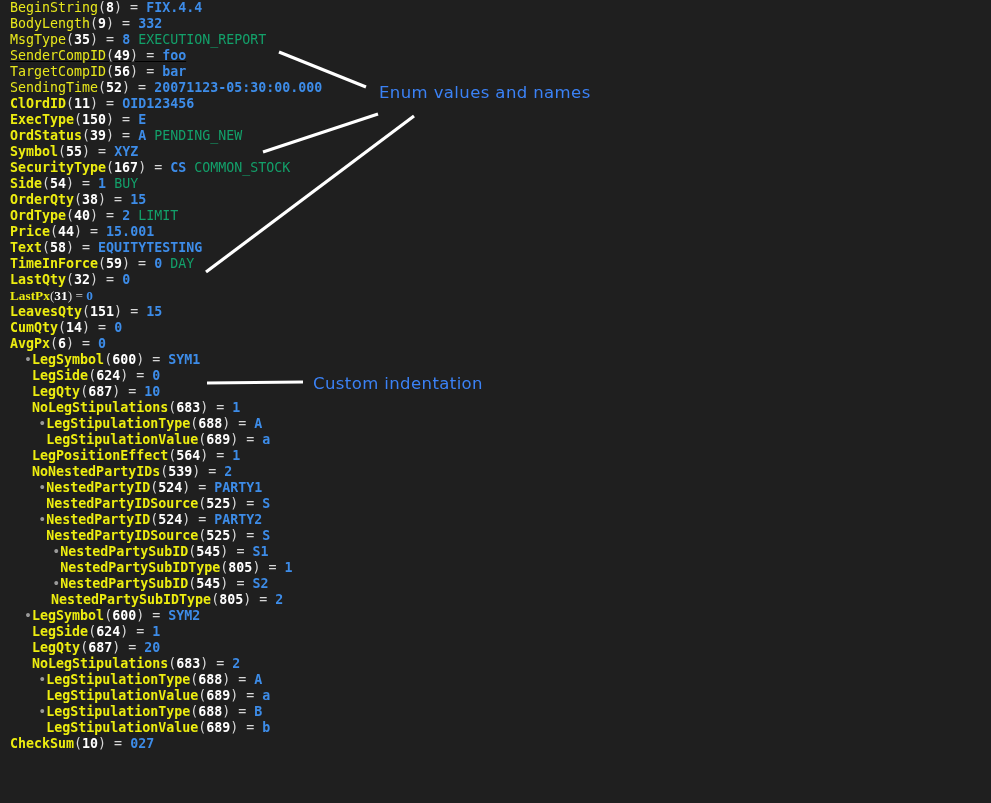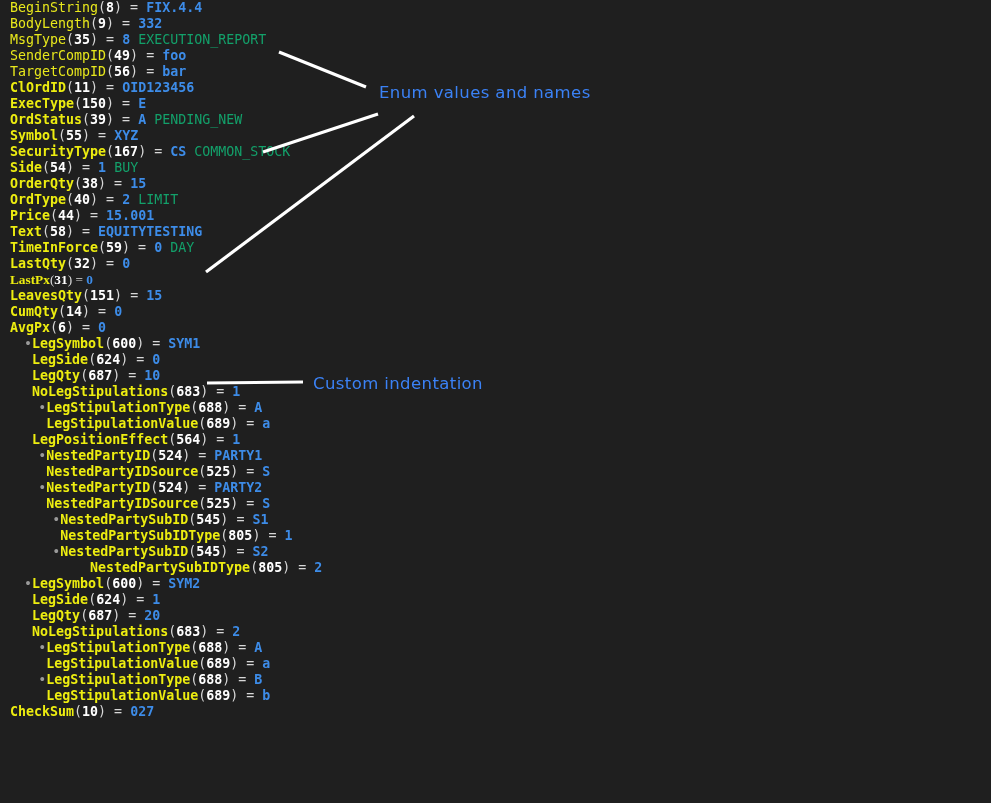--- a/index.html
+++ b/index.html
@@ -62,22 +62,23 @@
 </style>
 </head>
 <body>
 
 <div id="root">
 
   <div id="fix-listing">
       <div class="fix-line" style="top: 0px; padding-left: 10px;"><span class="seg fname">BeginString</span><span class="seg paren">(</span><span class="seg tagnum">8</span><span class="seg paren">)</span><span class="seg eq"> = </span><span class="seg val">FIX.4.4</span></div>
       <div class="fix-line" style="top: 0px; padding-left: 10px;"><span class="seg fname">BodyLength</span><span class="seg paren">(</span><span class="seg tagnum">9</span><span class="seg paren">)</span><span class="seg eq"> = </span><span class="seg val">332</span></div>
       <div class="fix-line" style="top: 0px; padding-left: 10px;"><span class="seg fname">MsgType</span><span class="seg paren">(</span><span class="seg tagnum">35</span><span class="seg paren">)</span><span class="seg eq"> = </span><span class="seg val">8</span><span class="seg eq"> </span><span class="seg enum">EXECUTION_REPORT</span></div>
-      <div class="fix-line" style="top: 0px; padding-left: 10px;"><span class="seg fname">SenderCompID</span><span class="seg paren">(</span><span class="seg tagnum">49</span><span class="seg paren">)</span><span class="seg eq"> = </span><span class="seg val">foo</span></div>
+      <div class="fix-line" style="top: 0px; padding-left: 10px; text-decoration: underline;"><span class="seg fname">SenderCompID</span><span class="seg paren">(</span><span class="seg tagnum">49</span><span class="seg paren">)</span><span class="seg eq"> = </span><span class="seg val">foo</span></div>
       <div class="fix-line" style="top: 0px; padding-left: 10px;"><span class="seg fname">TargetCompID</span><span class="seg paren">(</span><span class="seg tagnum">56</span><span class="seg paren">)</span><span class="seg eq"> = </span><span class="seg val">bar</span></div>
+      <div class="fix-line" style="top: 0px; padding-left: 10px;"><span class="seg fname">SendingTime</span><span class="seg paren">(</span><span class="seg tagnum">52</span><span class="seg paren">)</span><span class="seg eq"> = </span><span class="seg val">20071123-05:30:00.000</span></div>
       <div class="fix-line" style="top: 0px; padding-left: 10px;"><span class="seg fname bold">ClOrdID</span><span class="seg paren">(</span><span class="seg tagnum">11</span><span class="seg paren">)</span><span class="seg eq"> = </span><span class="seg val">OID123456</span></div>
       <div class="fix-line" style="top: 0px; padding-left: 10px;"><span class="seg fname bold">ExecType</span><span class="seg paren">(</span><span class="seg tagnum">150</span><span class="seg paren">)</span><span class="seg eq"> = </span><span class="seg val">E</span></div>
       <div class="fix-line" style="top: 0px; padding-left: 10px;"><span class="seg fname bold">OrdStatus</span><span class="seg paren">(</span><span class="seg tagnum">39</span><span class="seg paren">)</span><span class="seg eq"> = </span><span class="seg val">A</span><span class="seg eq"> </span><span class="seg enum">PENDING_NEW</span></div>
       <div class="fix-line" style="top: 0px; padding-left: 10px;"><span class="seg fname bold">Symbol</span><span class="seg paren">(</span><span class="seg tagnum">55</span><span class="seg paren">)</span><span class="seg eq"> = </span><span class="seg val">XYZ</span></div>
       <div class="fix-line" style="top: 0px; padding-left: 10px;"><span class="seg fname bold">SecurityType</span><span class="seg paren">(</span><span class="seg tagnum">167</span><span class="seg paren">)</span><span class="seg eq"> = </span><span class="seg val">CS</span><span class="seg eq"> </span><span class="seg enum">COMMON_STOCK</span></div>
       <div class="fix-line" style="top: 0px; padding-left: 10px;"><span class="seg fname bold">Side</span><span class="seg paren">(</span><span class="seg tagnum">54</span><span class="seg paren">)</span><span class="seg eq"> = </span><span class="seg val">1</span><span class="seg eq"> </span><span class="seg enum">BUY</span></div>
       <div class="fix-line" style="top: 0px; padding-left: 10px;"><span class="seg fname bold">OrderQty</span><span class="seg paren">(</span><span class="seg tagnum">38</span><span class="seg paren">)</span><span class="seg eq"> = </span><span class="seg val">15</span></div>
       <div class="fix-line" style="top: 0px; padding-left: 10px;"><span class="seg fname bold">OrdType</span><span class="seg paren">(</span><span class="seg tagnum">40</span><span class="seg paren">)</span><span class="seg eq"> = </span><span class="seg val">2</span><span class="seg eq"> </span><span class="seg enum">LIMIT</span></div>
       <div class="fix-line" style="top: 0px; padding-left: 10px;"><span class="seg fname bold">Price</span><span class="seg paren">(</span><span class="seg tagnum">44</span><span class="seg paren">)</span><span class="seg eq"> = </span><span class="seg val">15.001</span></div>
       <div class="fix-line" style="top: 0px; padding-left: 10px;"><span class="seg fname bold">Text</span><span class="seg paren">(</span><span class="seg tagnum">58</span><span class="seg paren">)</span><span class="seg eq"> = </span><span class="seg val">EQUITYTESTING</span></div>
@@ -87,28 +88,29 @@
       <div class="fix-line" style="top: 0px; padding-left: 10px;"><span class="seg fname bold">LeavesQty</span><span class="seg paren">(</span><span class="seg tagnum">151</span><span class="seg paren">)</span><span class="seg eq"> = </span><span class="seg val">15</span></div>
       <div class="fix-line" style="top: 0px; padding-left: 10px;"><span class="seg fname bold">CumQty</span><span class="seg paren">(</span><span class="seg tagnum">14</span><span class="seg paren">)</span><span class="seg eq"> = </span><span class="seg val">0</span></div>
       <div class="fix-line" style="top: 0px; padding-left: 10px;"><span class="seg fname bold">AvgPx</span><span class="seg paren">(</span><span class="seg tagnum">6</span><span class="seg paren">)</span><span class="seg eq"> = </span><span class="seg val">0</span></div>
       <div class="fix-line" style="top: 0px; padding-left: 24.07px;"><span class="seg bullet">•</span><span class="seg fname bold">LegSymbol</span><span class="seg paren">(</span><span class="seg tagnum">600</span><span class="seg paren">)</span><span class="seg eq"> = </span><span class="seg val">SYM1</span></div>
       <div class="fix-line" style="top: 0px; padding-left: 24.07px;"><span class="seg bullet"> </span><span class="seg fname bold">LegSide</span><span class="seg paren">(</span><span class="seg tagnum">624</span><span class="seg paren">)</span><span class="seg eq"> = </span><span class="seg val">0</span></div>
       <div class="fix-line" style="top: 0px; padding-left: 24.07px;"><span class="seg bullet"> </span><span class="seg fname bold">LegQty</span><span class="seg paren">(</span><span class="seg tagnum">687</span><span class="seg paren">)</span><span class="seg eq"> = </span><span class="seg val">10</span></div>
       <div class="fix-line" style="top: 0px; padding-left: 24.07px;"><span class="seg bullet"> </span><span class="seg fname bold">NoLegStipulations</span><span class="seg paren">(</span><span class="seg tagnum">683</span><span class="seg paren">)</span><span class="seg eq"> = </span><span class="seg val">1</span></div>
       <div class="fix-line" style="top: 0px; padding-left: 38.14px;"><span class="seg bullet">•</span><span class="seg fname bold">LegStipulationType</span><span class="seg paren">(</span><span class="seg tagnum">688</span><span class="seg paren">)</span><span class="seg eq"> = </span><span class="seg val">A</span></div>
       <div class="fix-line" style="top: 0px; padding-left: 38.14px;"><span class="seg bullet"> </span><span class="seg fname bold">LegStipulationValue</span><span class="seg paren">(</span><span class="seg tagnum">689</span><span class="seg paren">)</span><span class="seg eq"> = </span><span class="seg val">a</span></div>
       <div class="fix-line" style="top: 0px; padding-left: 24.07px;"><span class="seg bullet"> </span><span class="seg fname bold">LegPositionEffect</span><span class="seg paren">(</span><span class="seg tagnum">564</span><span class="seg paren">)</span><span class="seg eq"> = </span><span class="seg val">1</span></div>
+      <div class="fix-line" style="top: 0px; padding-left: 24.07px;"><span class="seg bullet"> </span><span class="seg fname bold">NoNestedPartyIDs</span><span class="seg paren">(</span><span class="seg tagnum">539</span><span class="seg paren">)</span><span class="seg eq"> = </span><span class="seg val">2</span></div>
       <div class="fix-line" style="top: 0px; padding-left: 38.14px;"><span class="seg bullet">•</span><span class="seg fname bold">NestedPartyID</span><span class="seg paren">(</span><span class="seg tagnum">524</span><span class="seg paren">)</span><span class="seg eq"> = </span><span class="seg val">PARTY1</span></div>
       <div class="fix-line" style="top: 0px; padding-left: 38.14px;"><span class="seg bullet"> </span><span class="seg fname bold">NestedPartyIDSource</span><span class="seg paren">(</span><span class="seg tagnum">525</span><span class="seg paren">)</span><span class="seg eq"> = </span><span class="seg val">S</span></div>
       <div class="fix-line" style="top: 0px; padding-left: 38.14px;"><span class="seg bullet">•</span><span class="seg fname bold">NestedPartyID</span><span class="seg paren">(</span><span class="seg tagnum">524</span><span class="seg paren">)</span><span class="seg eq"> = </span><span class="seg val">PARTY2</span></div>
       <div class="fix-line" style="top: 0px; padding-left: 38.14px;"><span class="seg bullet"> </span><span class="seg fname bold">NestedPartyIDSource</span><span class="seg paren">(</span><span class="seg tagnum">525</span><span class="seg paren">)</span><span class="seg eq"> = </span><span class="seg val">S</span></div>
       <div class="fix-line" style="top: 0px; padding-left: 52.21px;"><span class="seg bullet">•</span><span class="seg fname bold">NestedPartySubID</span><span class="seg paren">(</span><span class="seg tagnum">545</span><span class="seg paren">)</span><span class="seg eq"> = </span><span class="seg val">S1</span></div>
       <div class="fix-line" style="top: 0px; padding-left: 52.21px;"><span class="seg bullet"> </span><span class="seg fname bold">NestedPartySubIDType</span><span class="seg paren">(</span><span class="seg tagnum">805</span><span class="seg paren">)</span><span class="seg eq"> = </span><span class="seg val">1</span></div>
       <div class="fix-line" style="top: 0px; padding-left: 52.21px;"><span class="seg bullet">•</span><span class="seg fname bold">NestedPartySubID</span><span class="seg paren">(</span><span class="seg tagnum">545</span><span class="seg paren">)</span><span class="seg eq"> = </span><span class="seg val">S2</span></div>
-      <div class="fix-line" style="top: 0px; padding-left: 82px;"><span class="seg bullet"> </span><span class="seg fname bold">NestedPartySubIDType</span><span class="seg paren">(</span><span class="seg tagnum">805</span><span class="seg paren">)</span><span class="seg eq"> = </span><span class="seg val">2</span></div>
+      <div class="fix-line" style="top: 0px; padding-left: 43px;"><span class="seg bullet"> </span><span class="seg fname bold">NestedPartySubIDType</span><span class="seg paren">(</span><span class="seg tagnum">805</span><span class="seg paren">)</span><span class="seg eq"> = </span><span class="seg val">2</span></div>
       <div class="fix-line" style="top: 0px; padding-left: 24.07px;"><span class="seg bullet">•</span><span class="seg fname bold">LegSymbol</span><span class="seg paren">(</span><span class="seg tagnum">600</span><span class="seg paren">)</span><span class="seg eq"> = </span><span class="seg val">SYM2</span></div>
       <div class="fix-line" style="top: 0px; padding-left: 24.07px;"><span class="seg bullet"> </span><span class="seg fname bold">LegSide</span><span class="seg paren">(</span><span class="seg tagnum">624</span><span class="seg paren">)</span><span class="seg eq"> = </span><span class="seg val">1</span></div>
       <div class="fix-line" style="top: 0px; padding-left: 24.07px;"><span class="seg bullet"> </span><span class="seg fname bold">LegQty</span><span class="seg paren">(</span><span class="seg tagnum">687</span><span class="seg paren">)</span><span class="seg eq"> = </span><span class="seg val">20</span></div>
       <div class="fix-line" style="top: 0px; padding-left: 24.07px;"><span class="seg bullet"> </span><span class="seg fname bold">NoLegStipulations</span><span class="seg paren">(</span><span class="seg tagnum">683</span><span class="seg paren">)</span><span class="seg eq"> = </span><span class="seg val">2</span></div>
       <div class="fix-line" style="top: 0px; padding-left: 38.14px;"><span class="seg bullet">•</span><span class="seg fname bold">LegStipulationType</span><span class="seg paren">(</span><span class="seg tagnum">688</span><span class="seg paren">)</span><span class="seg eq"> = </span><span class="seg val">A</span></div>
       <div class="fix-line" style="top: 0px; padding-left: 38.14px;"><span class="seg bullet"> </span><span class="seg fname bold">LegStipulationValue</span><span class="seg paren">(</span><span class="seg tagnum">689</span><span class="seg paren">)</span><span class="seg eq"> = </span><span class="seg val">a</span></div>
       <div class="fix-line" style="top: 0px; padding-left: 38.14px;"><span class="seg bullet">•</span><span class="seg fname bold">LegStipulationType</span><span class="seg paren">(</span><span class="seg tagnum">688</span><span class="seg paren">)</span><span class="seg eq"> = </span><span class="seg val">B</span></div>
       <div class="fix-line" style="top: 0px; padding-left: 38.14px;"><span class="seg bullet"> </span><span class="seg fname bold">LegStipulationValue</span><span class="seg paren">(</span><span class="seg tagnum">689</span><span class="seg paren">)</span><span class="seg eq"> = </span><span class="seg val">b</span></div>
       <div class="fix-line" style="top: 0px; padding-left: 10px;"><span class="seg fname bold">CheckSum</span><span class="seg paren">(</span><span class="seg tagnum">10</span><span class="seg paren">)</span><span class="seg eq"> = </span><span class="seg val">027</span></div>
     </div>

